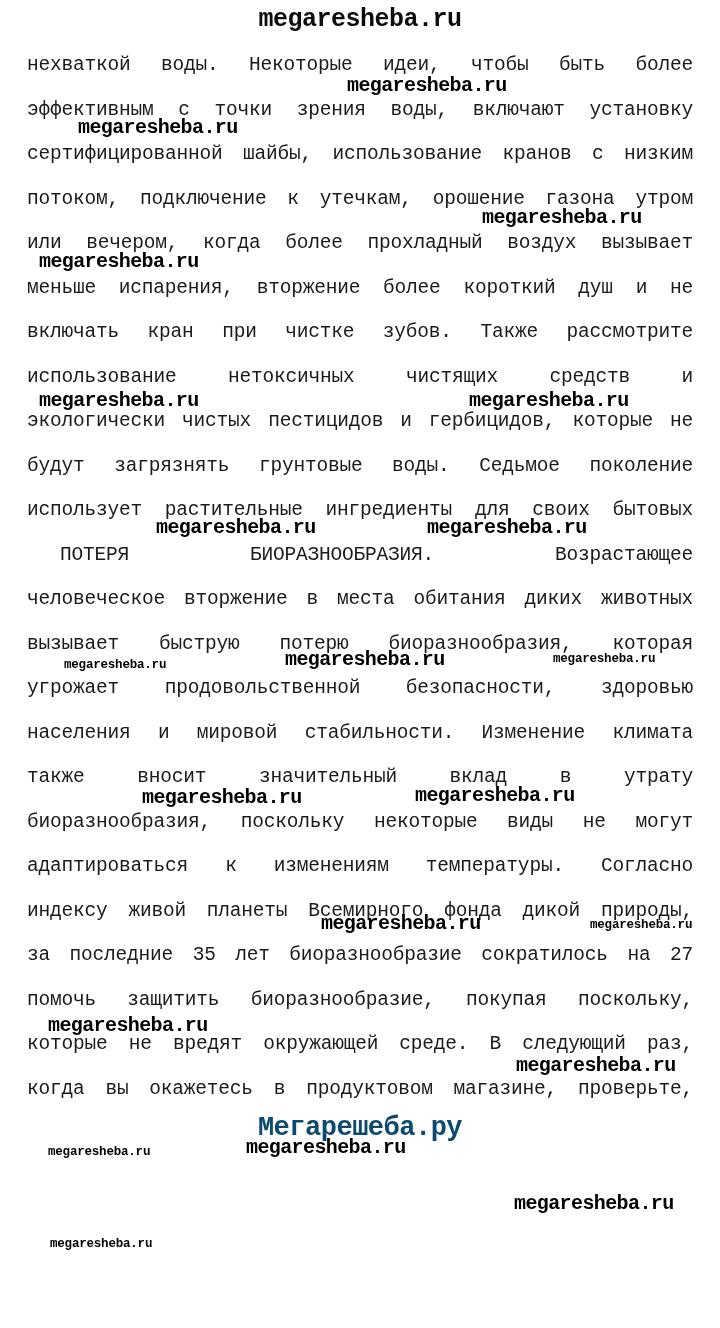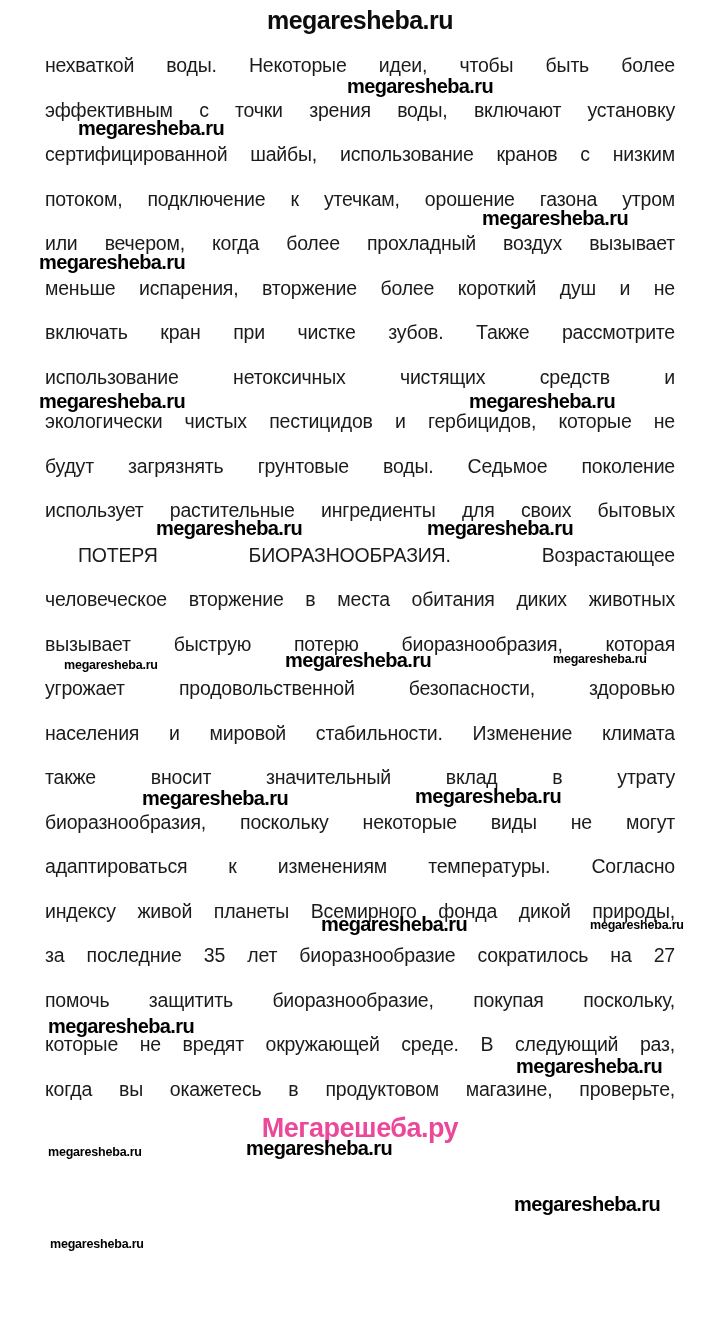--- a/index.html
+++ b/index.html
@@ -2,35 +2,35 @@
 <html><head>
 <meta charset="utf-8">
 <style>
   html, body { margin: 0; padding: 0; background: #ffffff; }
   .page {
     position: relative;
     width: 720px;
     height: 1328px;
     background: #ffffff;
     overflow: hidden;
-    font-family: Liberation Sans, sans-serif;
+    font-family: Liberation Mono, monospace;
     color: #1b1b1b;
   }
   .header {
     box-sizing: border-box;
     height: 43px;
     padding-top: 5px;
     text-align: center;
     font-size: 25px;
     line-height: 30px;
     font-weight: 700;
     letter-spacing: -0.5px;
     color: #0d0d0d;
   }
-  .body { padding: 0 45px; }
+  .body { padding: 0 27px; }
   .line {
     height: 44.5px;
     line-height: 44.5px;
     font-size: 19.5px;
     letter-spacing: -0.2px;
     text-align: justify;
     text-align-last: justify;
     overflow: hidden;
   }
   .line.indent { padding-left: 33px; }
@@ -49,21 +49,21 @@
     line-height: 13px;
     font-weight: 600;
     letter-spacing: -0.2px;
   }
   .footer {
     text-align: center;
     font-size: 27px;
     line-height: 34px;
     font-weight: 700;
     letter-spacing: -0.5px;
-    color: #ec4899;
+    color: #0c4a6e;
   }
 </style>
 </head>
 <body>
 
 <div class="page">
 
   <div class="header">megaresheba.ru</div>
 
   <div class="body">

